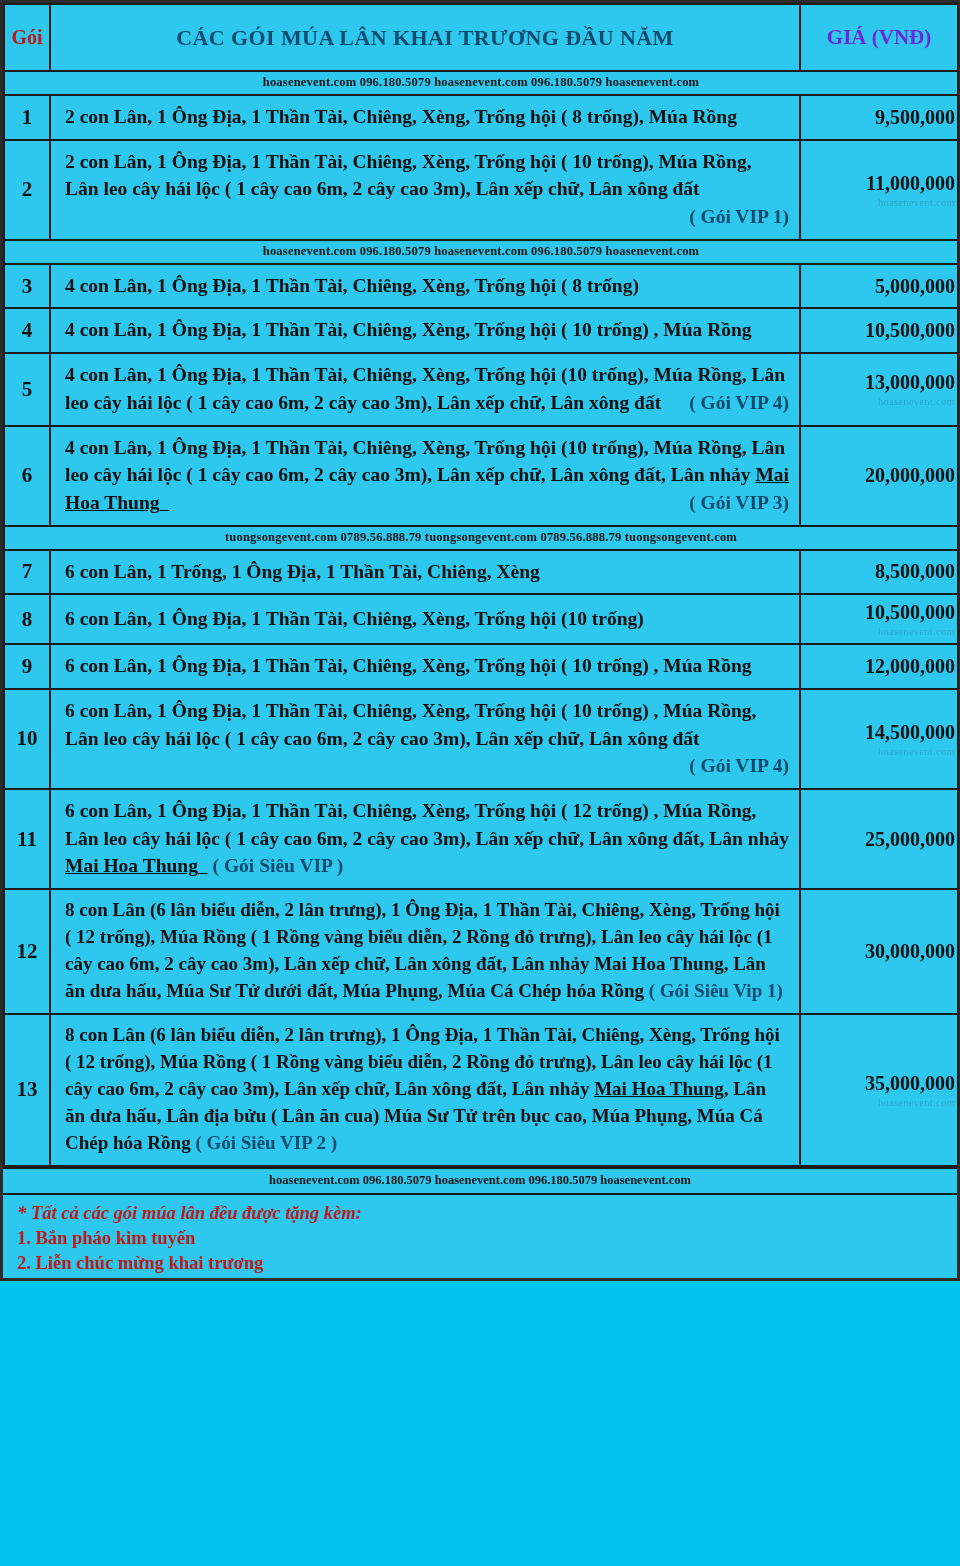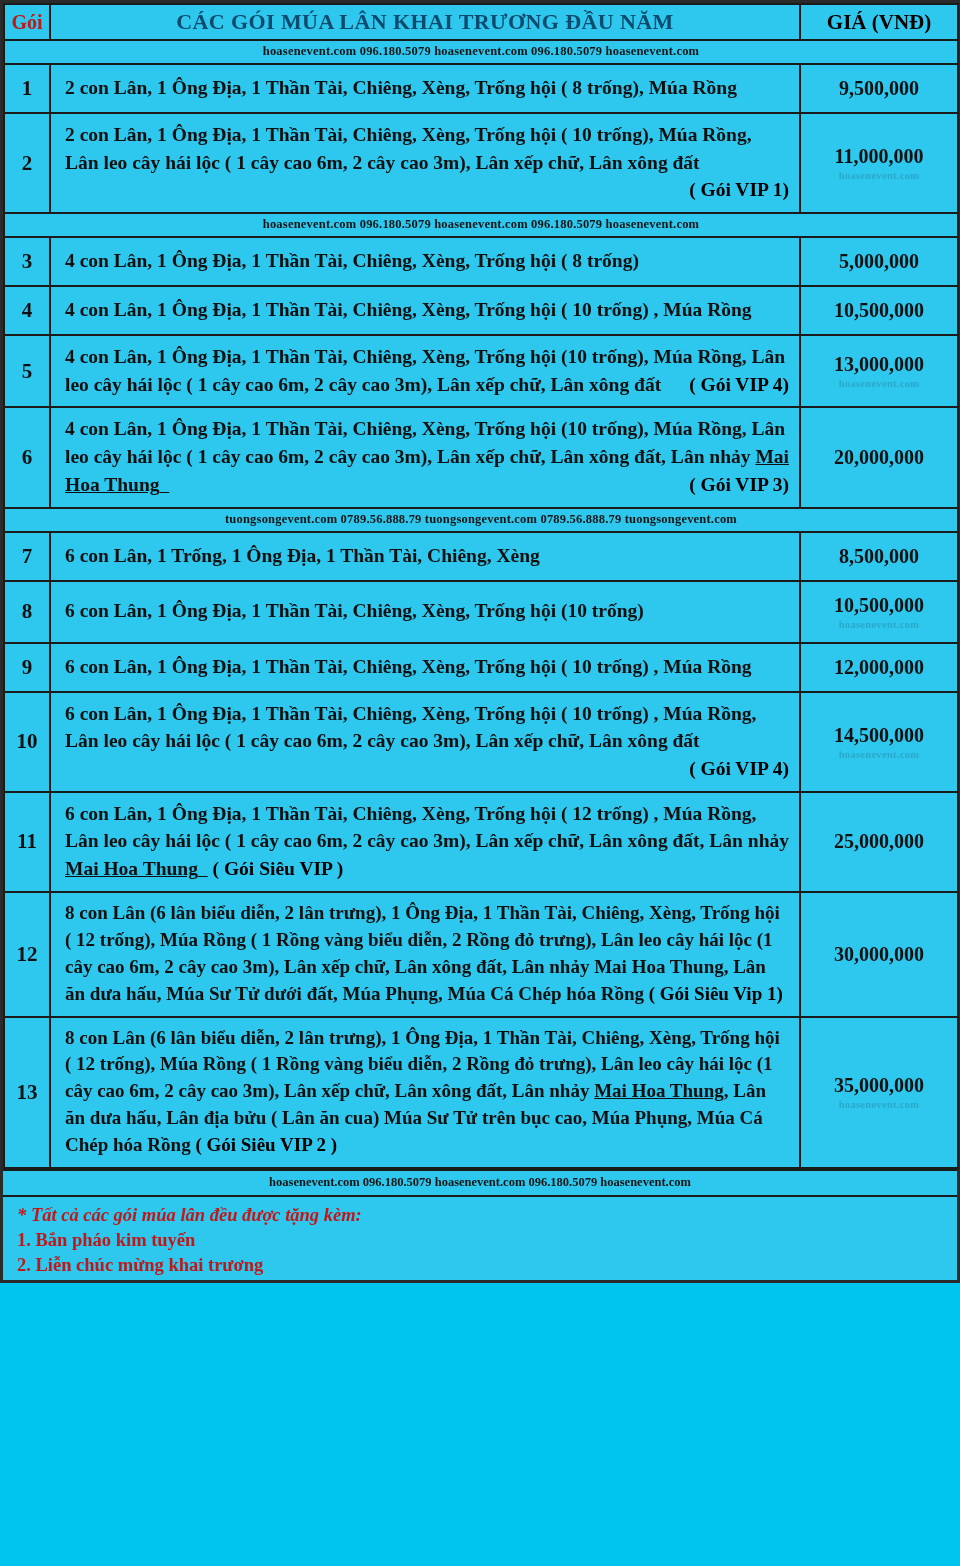--- a/index.html
+++ b/index.html
@@ -46,23 +46,23 @@
     font-weight: bold;
     font-size: 22px;
     color: #0c4a6e;
     text-align: center;
     letter-spacing: .4px;
     padding: 4px 0;
   }
   .hdr-price {
     font-weight: bold;
     font-size: 21px;
-    color: #000000;
-    text-align: center;
-    padding: 4px 0;
+    color: #6d28d9;
+    text-align: center;
+    padding: 20px 0;
   }
 
   
   .strip td {
     text-align: center;
     font-weight: bold;
     font-size: 12.5px;
     color: #151515;
     padding: 3px 0 4px 0;
     letter-spacing: .2px;
@@ -80,42 +80,42 @@
     font-weight: bold;
     line-height: 1.42;
     padding: 7px 10px 8px 14px;
     color: #101010;
     border-radius: 14px;
   }
   .desc.small {
     font-size: 19px;
   }
   .price {
-    text-align: center;
+    text-align: right;
     font-weight: bold;
     font-size: 20px;
     color: #111;
     position: relative;
-    padding: 12px 2px;
+    padding: 6px 2px;
   }
   .vip {
-    color: #000000;
+    color: #0c4a6e;
     font-weight: bold;
     white-space: nowrap;
   }
   .vip-right {
     float: right;
   }
   .ul {
     text-decoration: underline;
   }
   .wm {
     display: block;
     font-size: 10.5px;
-    font-weight: bold;
+    font-weight: normal;
     color: #2aa8c9;
     letter-spacing: .3px;
     margin-top: 2px;
   }
   .footer {
     padding: 6px 0 2px 8px;
     background: #2ec8ef;
     border-radius: 19px;
   }
   .footer .line {

